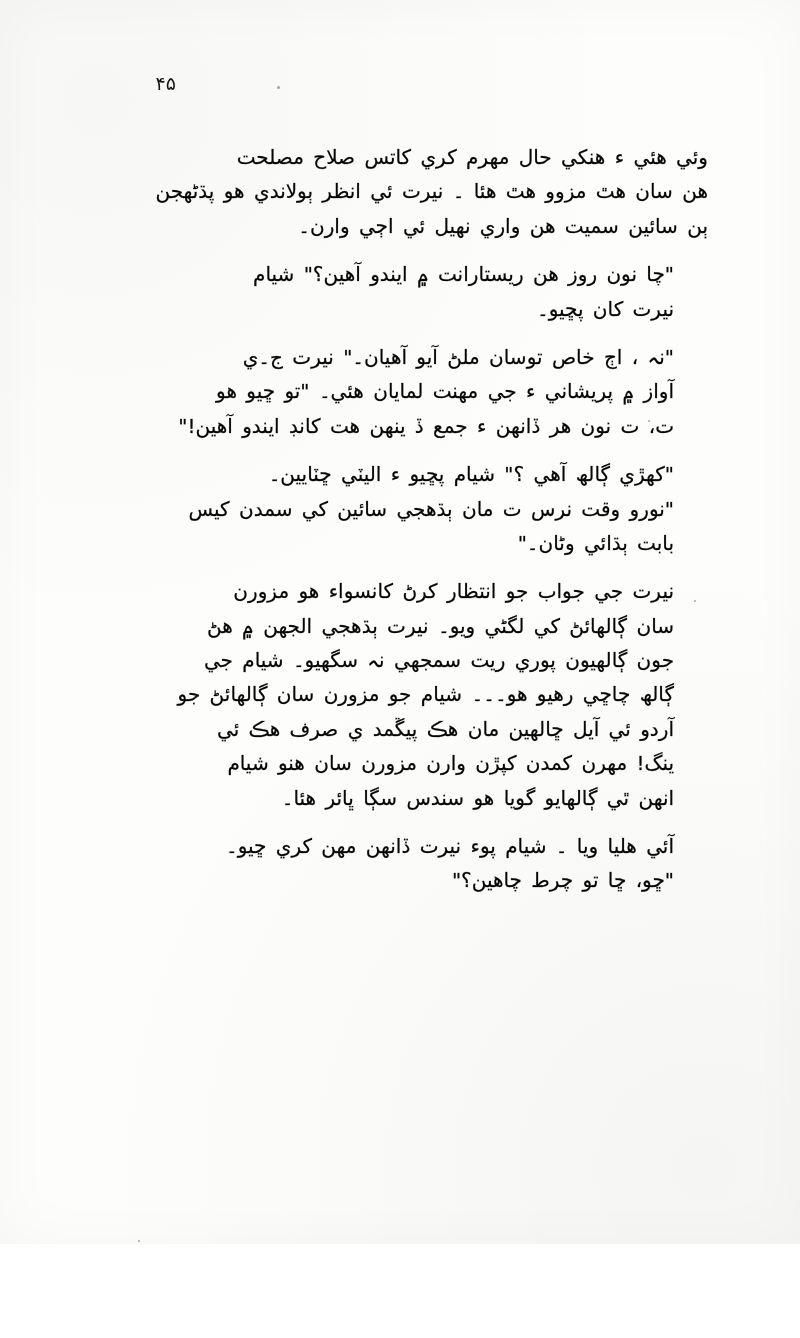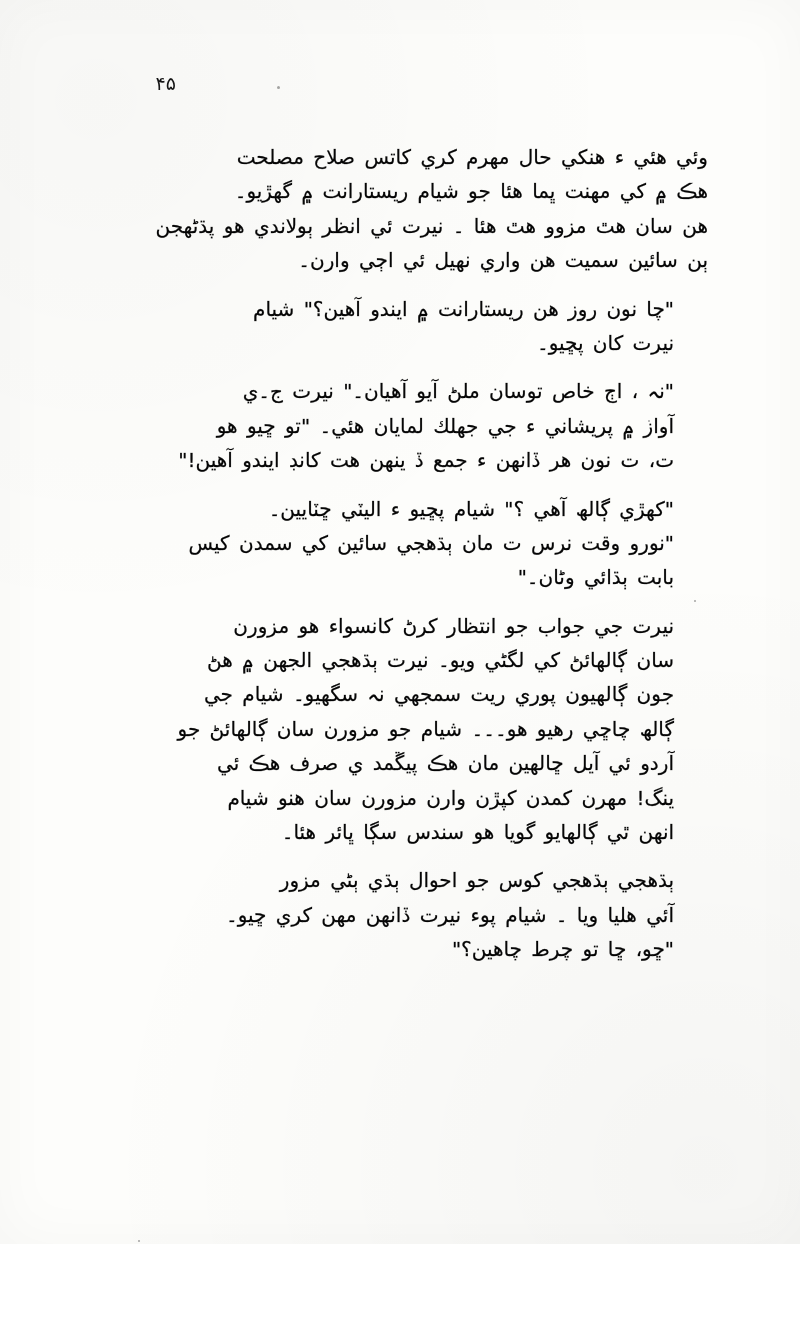--- a/index.html
+++ b/index.html
@@ -86,52 +86,50 @@
   <div class="speck s2"></div>
   <div class="speck s3"></div>
   <div class="speck s4"></div>
 
   <div class="folio">۴۵</div>
 
   <div class="body-text">
 
     <p class="para">
       <span class="line">وئي هئي ء هنكي حال مهرم كري كاتس صلاح مصلحت</span>
-      <span class="line">هڪ ۾ كي مهنت ڀما هئا جو شيام ريستارانت ۾ گهڙيو۔</span>
       <span class="line">هن سان هٿ مزوو هٿ هئا ۔ نيرت ئي انظر ٻولاندي هو پڌڻهجن</span>
       <span class="line">ٻن سائين سميت هن واري نهيل ئي اڄي وارن۔</span>
     </p>
 
     <p class="para indent">
       <span class="line">"چا نون روز هن ريستارانت ۾ ايندو آهين؟" شيام</span>
       <span class="line">نيرت كان پڇيو۔</span>
     </p>
 
     <p class="para indent">
       <span class="line">"نہ ، اڄ خاص توسان ملڻ آيو آهيان۔" نيرت ج۔ي</span>
-      <span class="line">آواز ۾ پريشاني ء جي جهلك لمايان هئي۔ "تو ڇيو هو</span>
+      <span class="line">آواز ۾ پريشاني ء جي مهنت لمايان هئي۔ "تو ڇيو هو</span>
       <span class="line">ت، ت نون هر ڏانهن ء جمع ڏ ينهن هت كانڊ ايندو آهين!"</span>
     </p>
 
     <p class="para indent">
       <span class="line">"كهڙي ڳالھ آهي ؟" شيام پڇيو ء اليٽي ڇٽايين۔</span>
       <span class="line">"نورو وقت نرس ت مان ٻڌهجي سائين كي سمدن كيس</span>
       <span class="line">بابت ٻڌائي وڻان۔"</span>
     </p>
 
     <p class="para indent">
       <span class="line">نيرت جي جواب جو انتظار كرڻ كانسواء هو مزورن</span>
       <span class="line">سان ڳالهائڻ كي لگڻي ويو۔ نيرت ٻڌهجي الجهن ۾ هڻ</span>
       <span class="line">جون ڳالهيون پوري ريت سمجھي نہ سگهيو۔ شيام جي</span>
       <span class="line">ڳالھ چاڇي رهيو هو۔۔۔ شيام جو مزورن سان ڳالهائڻ جو</span>
       <span class="line">آردو ئي آيل ڇالهين مان هڪ پيڱمد ي صرف هڪ ئي</span>
       <span class="line">ينگ! مهرن كمدن كپڙن وارن مزورن سان هنو شيام</span>
       <span class="line">انهن ٿي ڳالهايو گويا هو سندس سڳا ڀائر هئا۔</span>
     </p>
 
     <p class="para indent">
-      <span class="line">ٻڌهجي ٻڌهجي كوس جو احوال ٻڌي ٻڻي مزور</span>
       <span class="line">آئي هليا ويا ۔ شيام پوء نيرت ڏانهن مهن كري ڇيو۔</span>
       <span class="line">"ڇو، ڇا تو چرط چاهين؟"</span>
     </p>
 
   </div>
 </div>
 
 </body></html>

